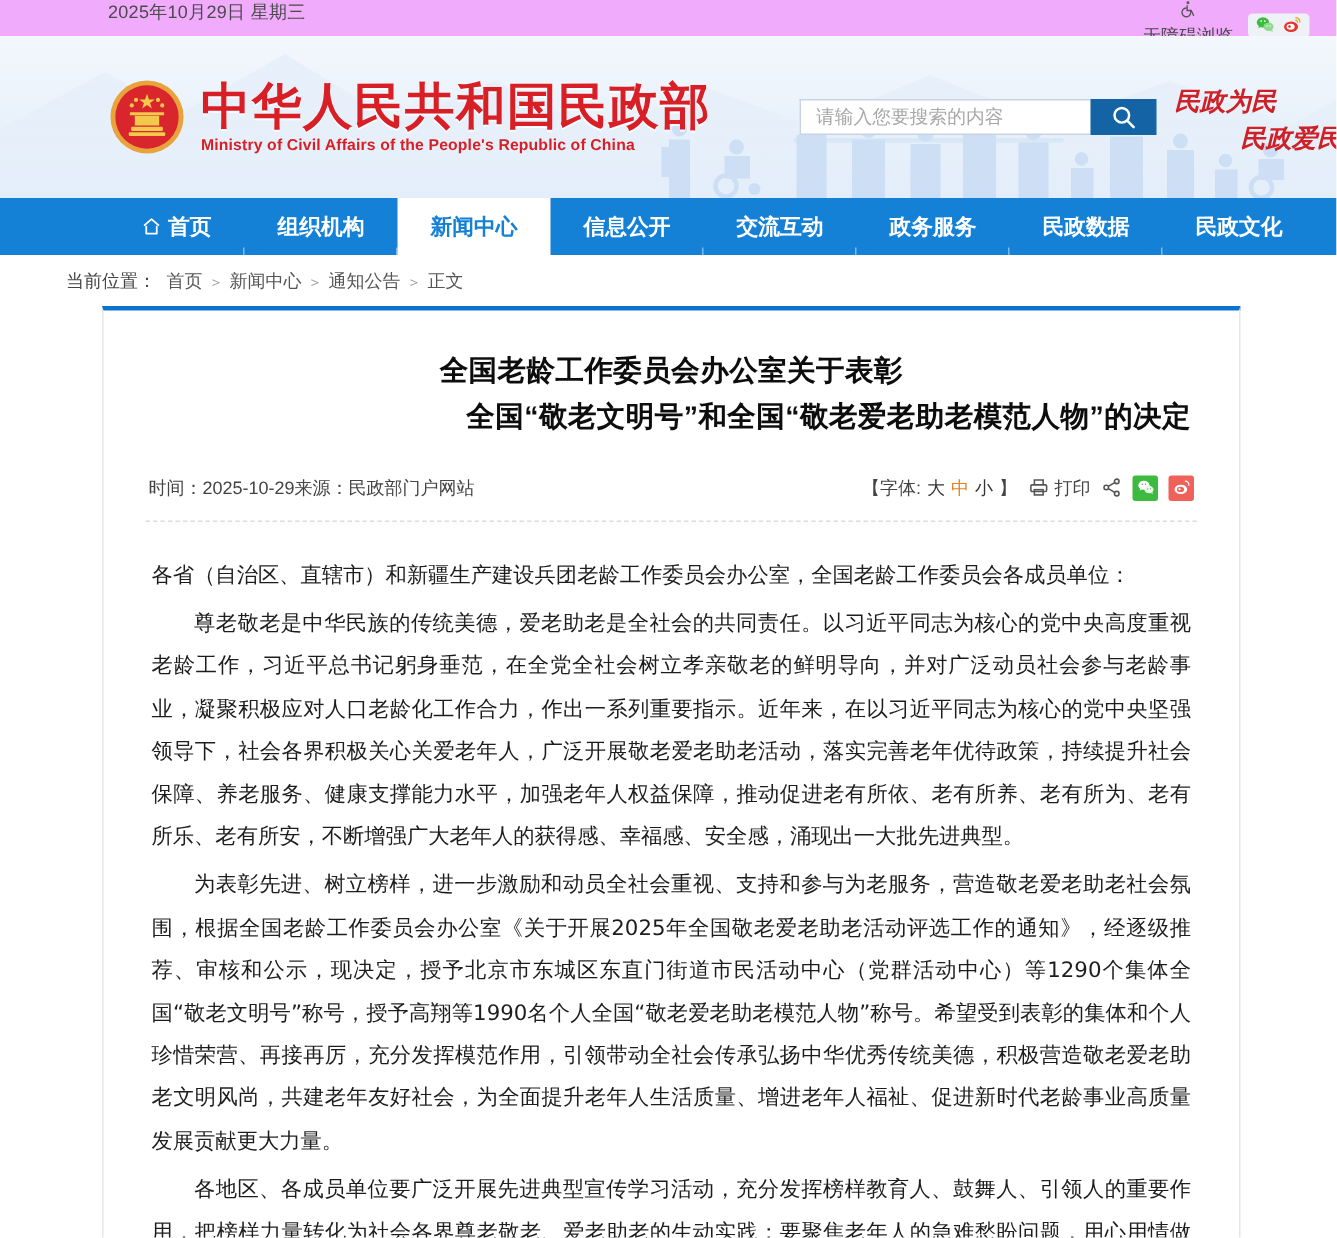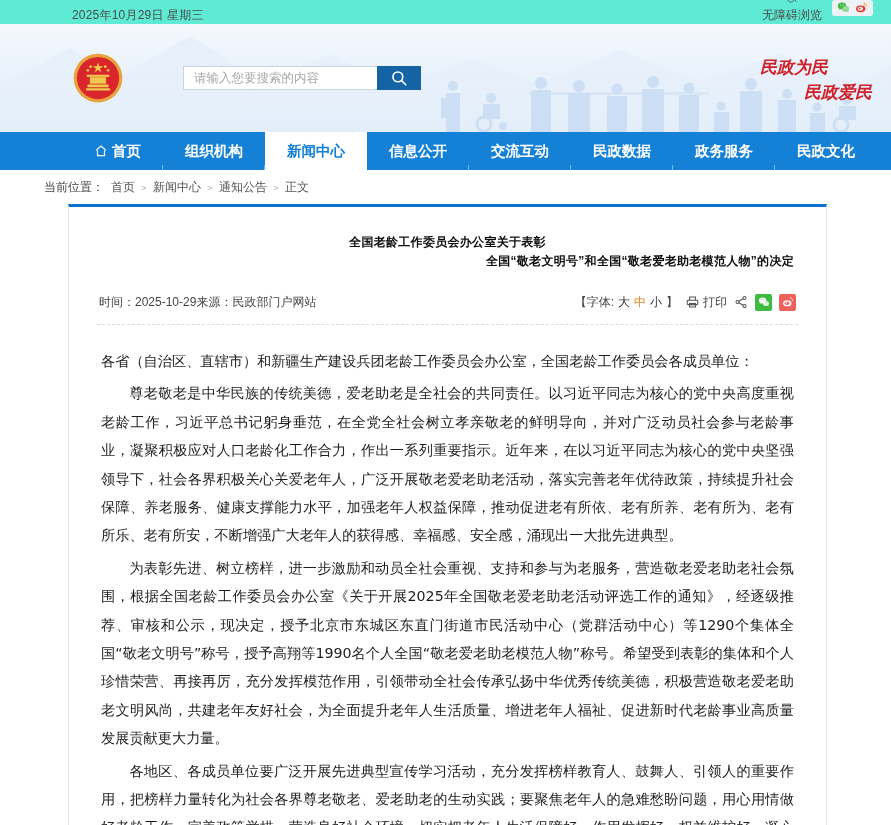--- a/index.html
+++ b/index.html
@@ -8,23 +8,23 @@
     height: 825px;
     overflow: hidden;
     background: #ffffff;
     font-family: "Liberation Sans", "DejaVu Sans", sans-serif;
     color: #333;
   }
 
   
   .topbar {
     height: 24px;
-    background: #5eead4;
-    display: flex;
-    align-items: flex-end;
+    background: #f0abfc;
+    display: flex;
+    align-items: flex-start;
     padding: 0 18px 0 72px;
     font-size: 12px;
     color: #4a4a4a;
     position: relative;
   }
   .topbar .date { letter-spacing: .2px; }
   .topbar .right {
     margin-left: auto;
     display: flex;
     align-items: center;
@@ -192,21 +192,21 @@
     border-top: 3px solid #0b72d0;
     border-left: 1px solid #e6e6e6;
     border-right: 1px solid #e6e6e6;
     background: #fff;
     padding: 26px 24px 0 24px;
     min-height: 620px;
   }
 
   .title {
     text-align: center;
-    font-size: 12px;
+    font-size: 19px;
     font-weight: bold;
     color: #0d0d0d;
     line-height: 1.62;
     letter-spacing: .3px;
     padding: 0 8px;
   }
   .title .l2 { display:block;text-align:right; }
 
   .meta-row {
     margin-top: 22px;
@@ -347,20 +347,24 @@
           <circle cx="19.5" cy="22.5" r="1.7"></circle>
         <circle cx="41" cy="18" r="1.7"></circle>
           <circle cx="44.5" cy="22.5" r="1.7"></circle>
         <rect x="19" y="40" width="26" height="3.4" rx="1"></rect>
         <rect x="17" y="44.5" width="30" height="3" rx="1"></rect>
         <path d="M22 31h20v8H22z"></path>
         <path d="M18 28h28v2.6H18z"></path>
       </g>
     </svg>
 
+    <div class="logo-text">
+      <div class="logo-cn">中华人民共和国民政部</div>
+      <div class="logo-en">Ministry of Civil Affairs of the People's Republic of China</div>
+    </div>
 
     <div class="searchbox">
       <input type="text" placeholder="请输入您要搜索的内容" value="" style="">
       <button class="search-btn">
         <svg class="search-ic" viewBox="0 0 24 24" fill="none" stroke="#fff" stroke-width="2.2" stroke-linecap="round">
           <circle cx="10.5" cy="10.5" r="6.5"></circle>
           <path d="M15.5 15.5 21 21"></path>
         </svg>
       </button>
     </div>
@@ -388,24 +392,24 @@
   <div class="nav-item active">
     <span>新闻中心</span>
   </div>
   <div class="nav-item">
     <span>信息公开</span>
   </div>
   <div class="nav-item">
     <span>交流互动</span>
   </div>
   <div class="nav-item">
+    <span>政务服务</span>
+  </div>
+  <div class="nav-item">
     <span>民政数据</span>
-  </div>
-  <div class="nav-item">
-    <span>政务服务</span>
   </div>
   <div class="nav-item">
     <span>民政文化</span>
   </div>
 </nav>
 
 <div class="crumb-wrap">
   <span class="crumb-label">当前位置：</span>
   <span class="crumb-link">首页</span>
   <span class="crumb-sep">＞</span>

